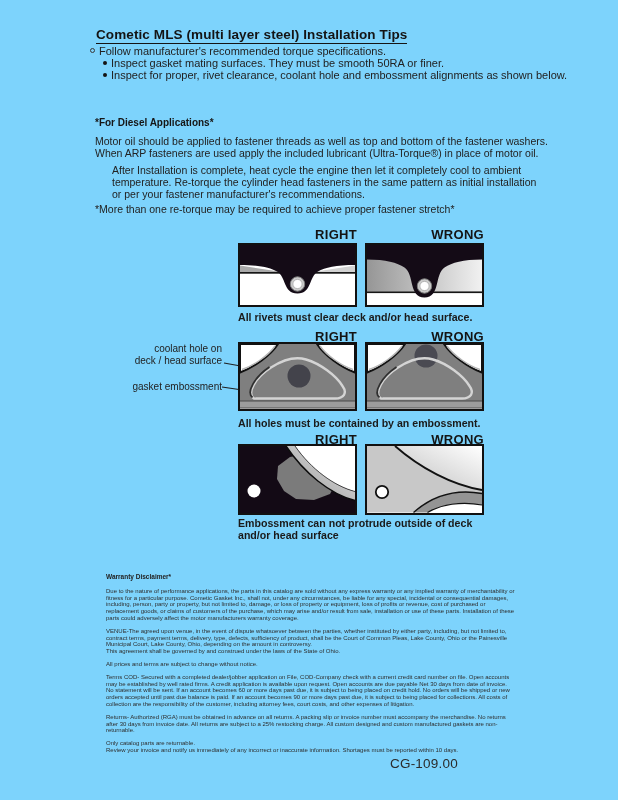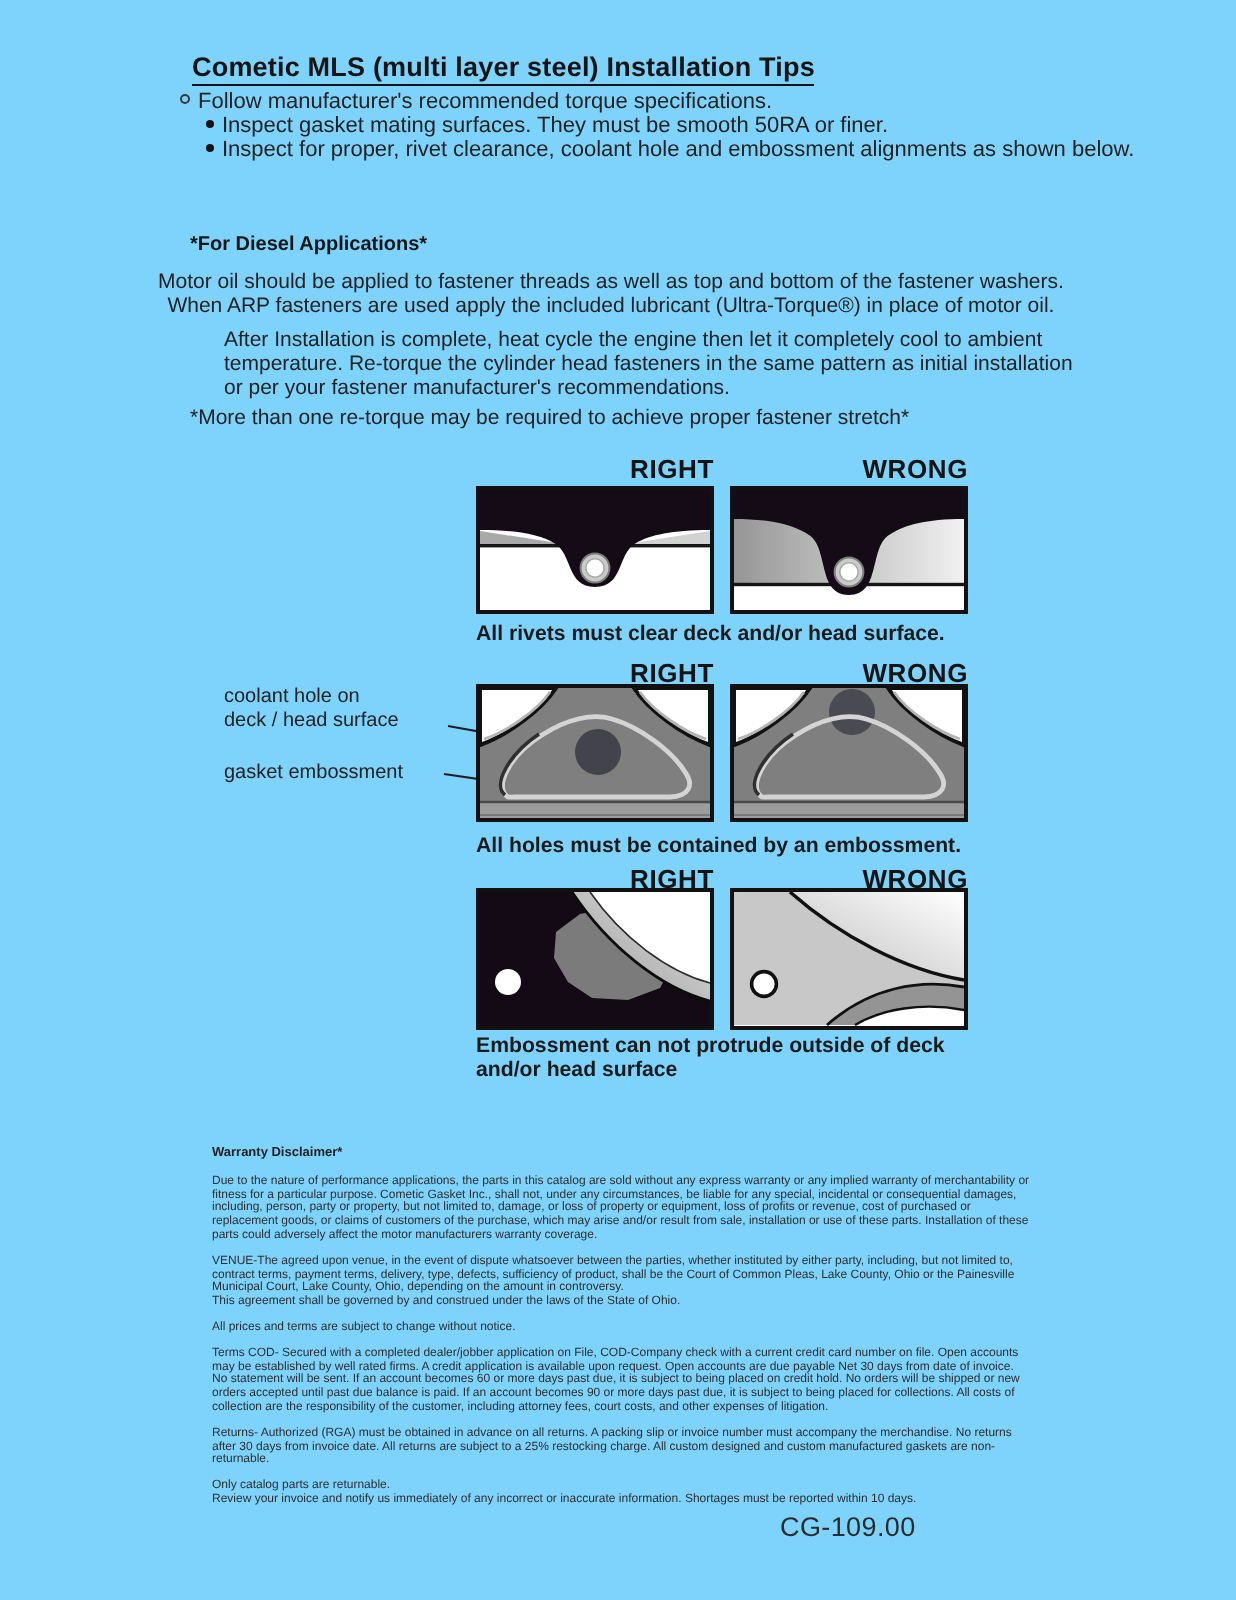--- a/index.html
+++ b/index.html
@@ -18,21 +18,21 @@
   .dot-f { display:inline-block; width:4px; height:4px; background:#141414;
            border-radius:50%; margin-right:4px; vertical-align:1.5px; }
 
   .h2 { font-size:10px; font-weight:700; color:#161616; }
   .body-p { font-size:10.5px; line-height:11.9px; white-space:pre-line; color:#222; }
 
   .fig-label { font-size:13px; font-weight:700; width:119px; text-align:right;
                color:#141414; letter-spacing:0.3px; }
   .caption { font-size:10.6px; font-weight:700; color:#1a1a1a;
              line-height:11.6px; white-space:pre-line; }
-  .side-label { font-size:10px; line-height:11.6px; text-align:left;
+  .side-label { font-size:10px; line-height:11.6px; text-align:right;
                 white-space:pre-line; width:110px; color:#222; }
 
   .legal { width:409px; font-size:6px; line-height:6.8px; color:#2e2e2e; }
   .legal-h { font-size:6.5px; font-weight:700; margin:0 0 7px 0; color:#222; }
   .legal p { margin:0 0 6px 0; white-space:pre-line; }
 
   .pagenum { font-size:13.5px; color:#2b2b2b; letter-spacing:0.2px; }
 
   svg { display:block; }
 </style>
@@ -45,21 +45,21 @@
     <span class="title">Cometic MLS (multi layer steel) Installation Tips</span>
   </div>
 
   <div class="abs bullets" style="left:90px; top:46px;">
     <span class="b-row"><span class="dot-o"></span><span>Follow manufacturer's recommended torque specifications.</span></span>
     <span class="b-row sub"><span class="dot-f"></span><span>Inspect gasket mating surfaces.  They must be smooth 50RA or finer.</span></span>
     <span class="b-row sub"><span class="dot-f"></span><span>Inspect for proper, rivet clearance, coolant hole and embossment alignments as shown below.</span></span>
   </div>
 
   <div class="abs h2" style="left:95px; top:117px;">*For Diesel Applications*</div>
-  <div class="abs body-p" style="left:79px; top:136px;text-align:center;">Motor oil should be applied to fastener threads as well as top and bottom of the fastener washers.
+  <div class="abs body-p" style="left:95px; top:136px;">Motor oil should be applied to fastener threads as well as top and bottom of the fastener washers.
 When ARP fasteners are used apply the included lubricant (Ultra-Torque®) in place of motor oil.</div>
   <div class="abs body-p" style="left:112px; top:165px;">After Installation is complete, heat cycle the engine then let it completely cool to ambient
 temperature. Re-torque the cylinder head fasteners in the same pattern as initial installation
 or per your fastener manufacturer's recommendations.</div>
   <div class="abs body-p" style="left:95px; top:204px;">*More than one re-torque may be required to achieve proper fastener stretch*</div>
 
   <div class="abs fig-label" style="left:238px; top:227px;">RIGHT</div>
   <div class="abs fig-label" style="left:365px; top:227px;">WRONG</div>
 
   <svg class="abs" style="left:238px; top:243px;" width="119" height="64" viewBox="0 0 119 64">

